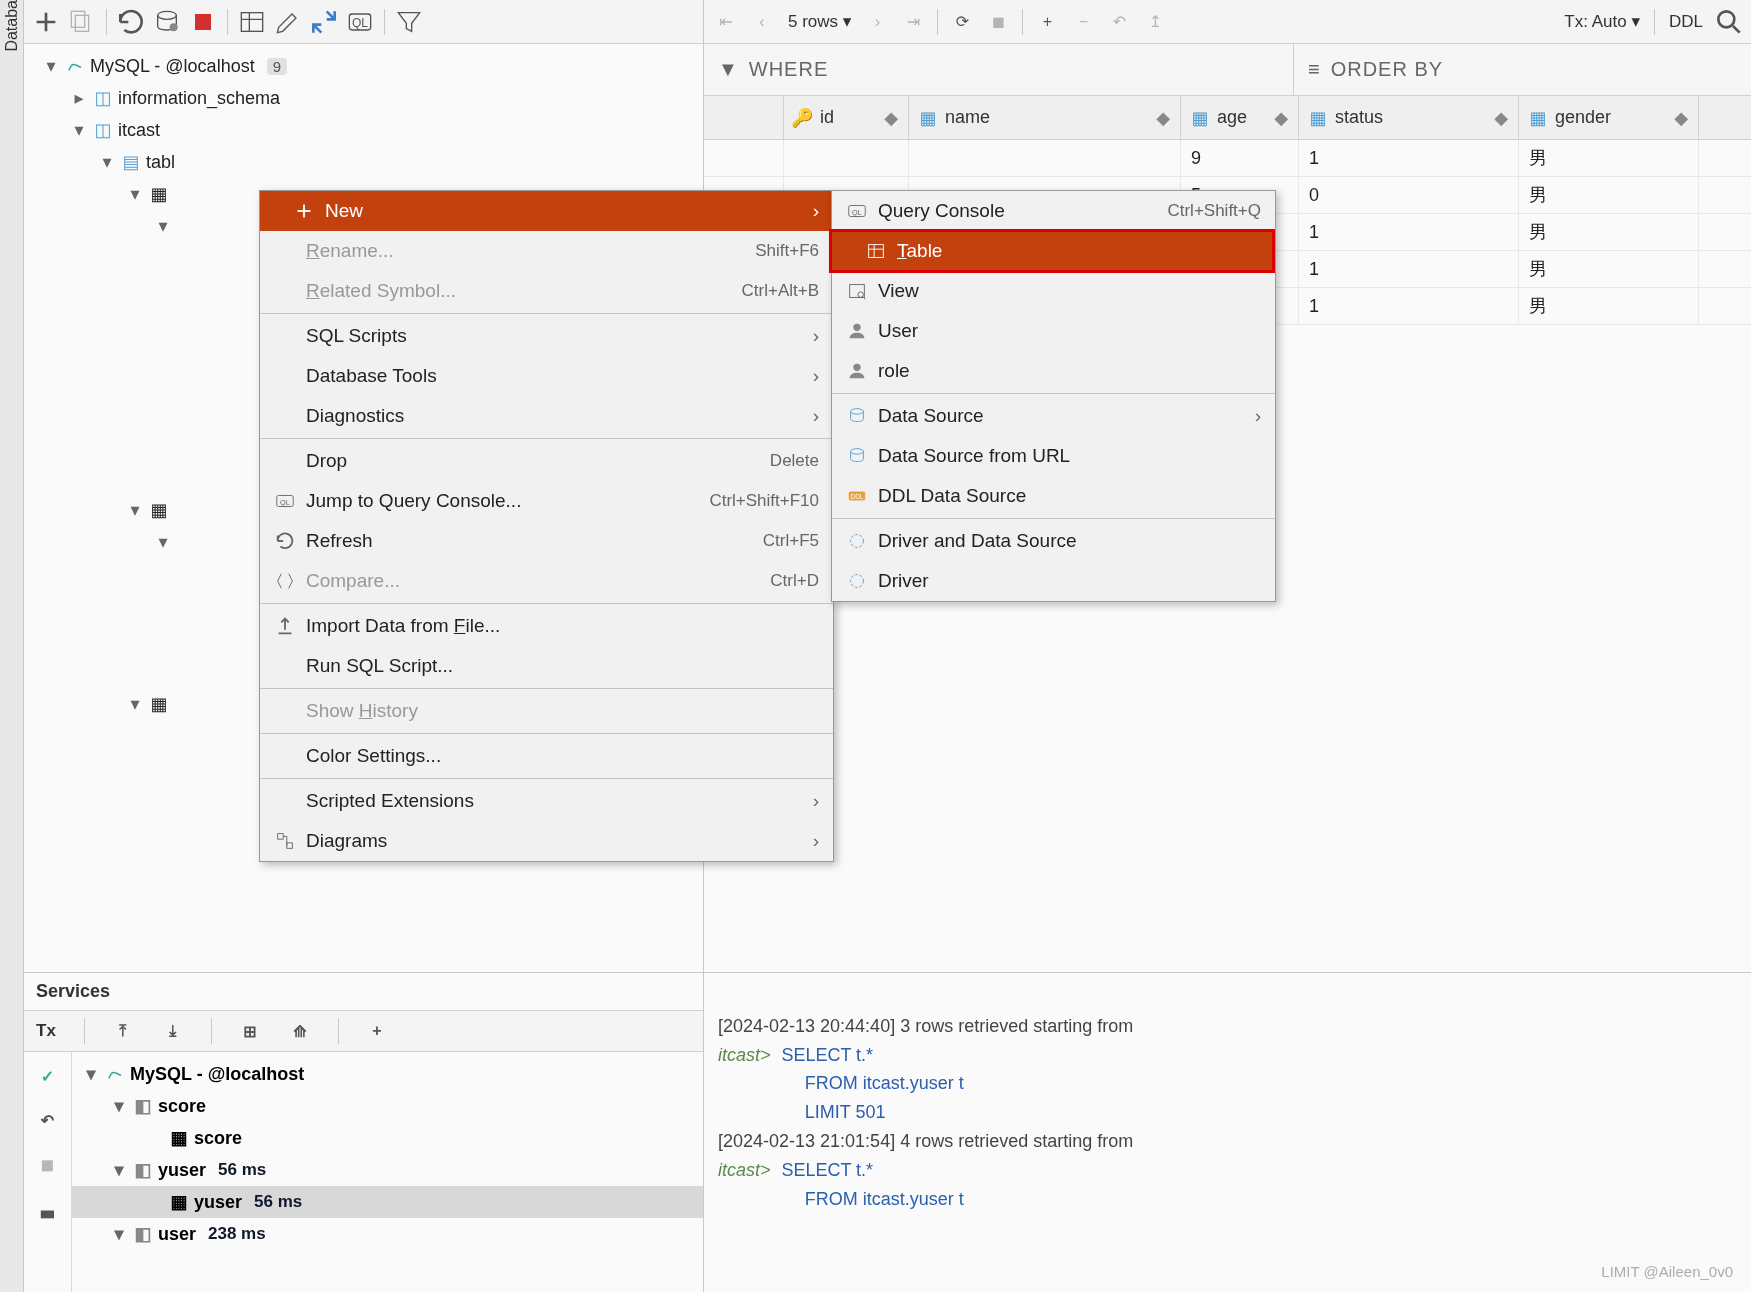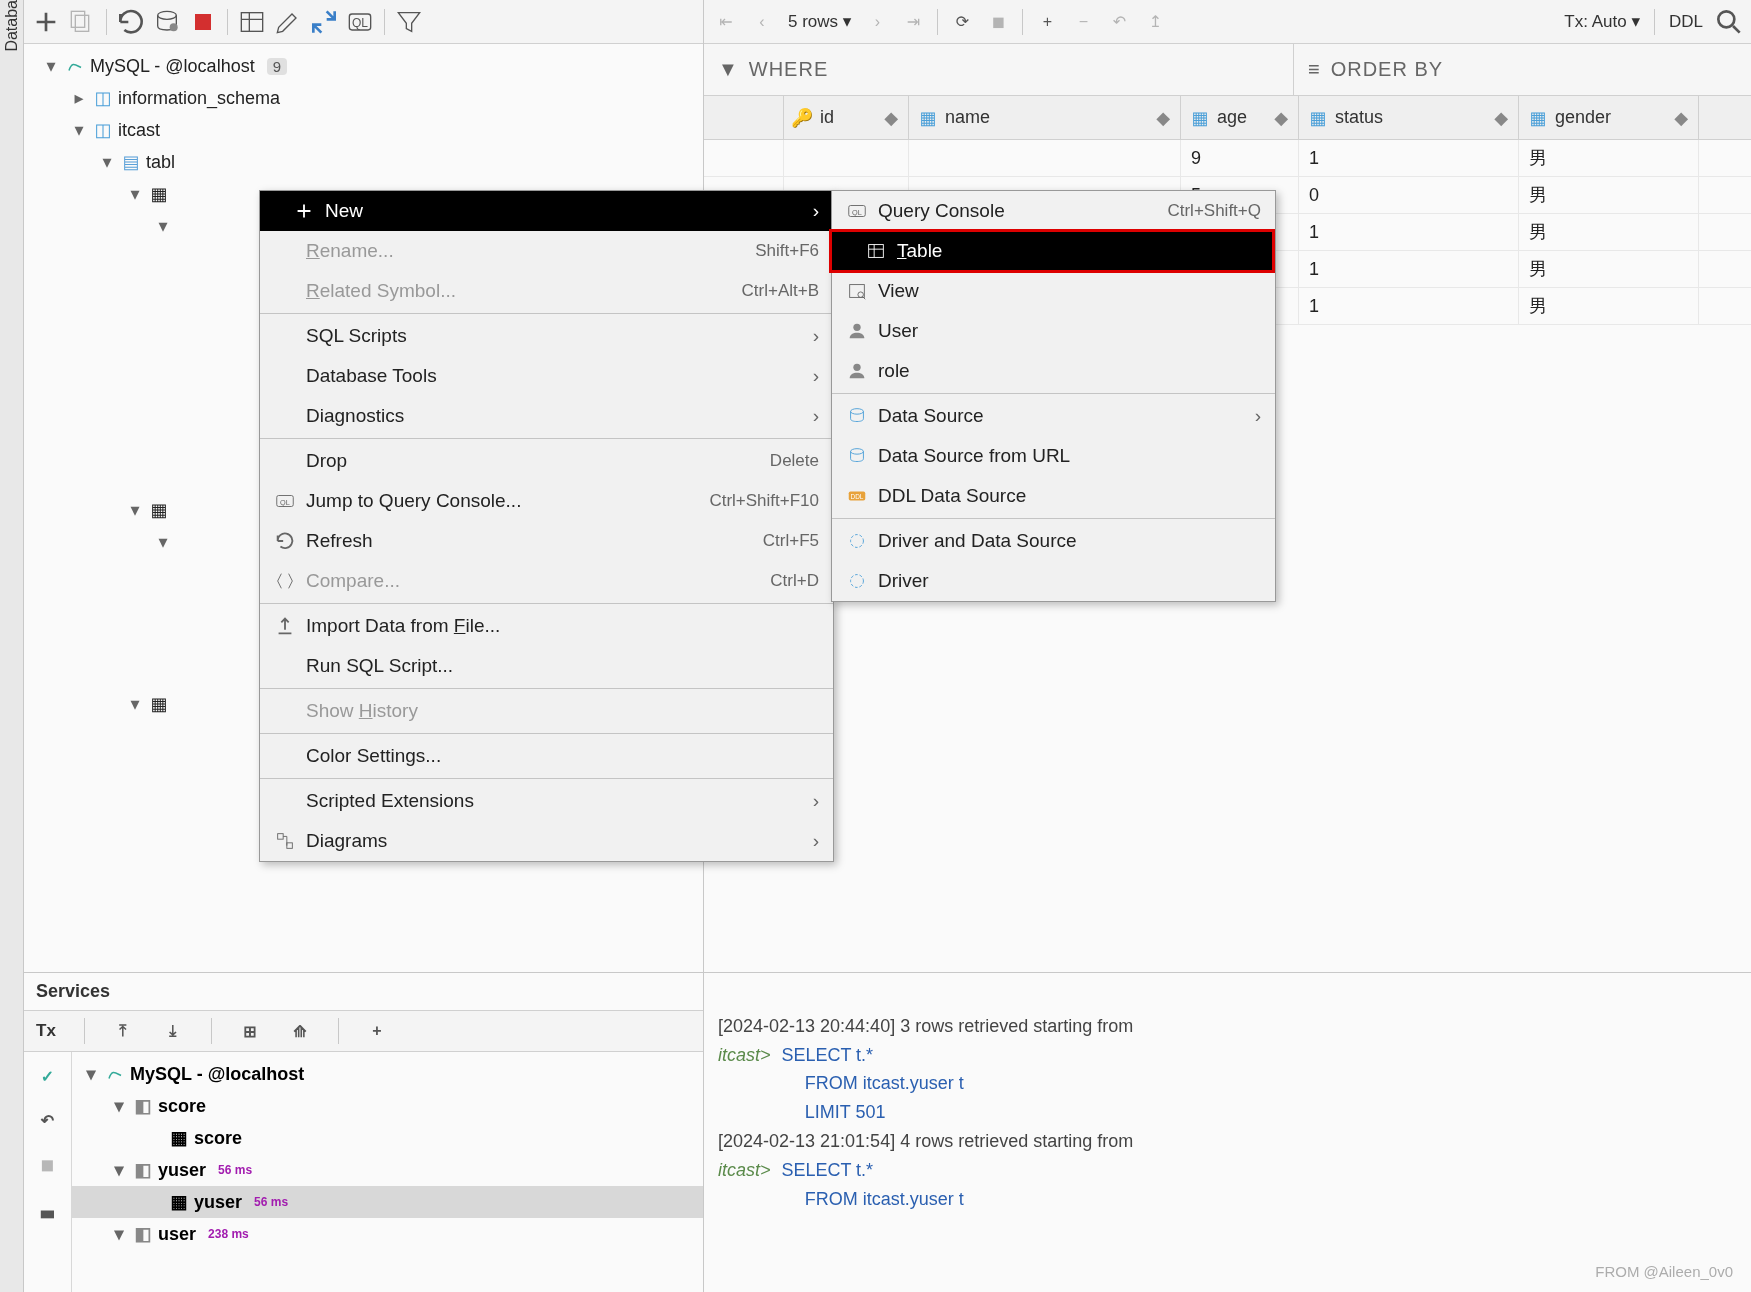--- a/index.html
+++ b/index.html
@@ -23,42 +23,42 @@
 
 .tree { flex: 1; padding: 6px 0; font-size: 18px; color: #222; overflow: hidden; position: relative; }
 .tree-row { display: flex; align-items: center; height: 32px; padding-left: var(--ind, 8px); gap: 6px; cursor: pointer; }
 .chev { width: 18px; height: 18px; display: flex; align-items: center; justify-content: center; color: #666; }
 .badge { background: #e0e0e0; border-radius: 4px; padding: 0 6px; font-size: 15px; color: #555; margin-left: 6px; }
 .icon-sq { width: 18px; height: 18px; display: inline-flex; align-items: center; justify-content: center; }
 
 
 .ctx { position: absolute; background: #f1f1f1; border: 1px solid #999; box-shadow: 3px 3px 8px rgba(0,0,0,0.25); font-size: 19px; color: #222; z-index: 100; }
 .ctx-row { height: 40px; display: flex; align-items: center; padding: 0 14px; gap: 10px; cursor: pointer; }
-.ctx-row.sel { background: #000000; color: #fff; padding-left: 33px; }
+.ctx-row.sel { background: #c2410c; color: #fff; padding-left: 33px; }
 .ctx-row.dis { color: #999; }
 .ctx-row .keys { margin-left: auto; font-size: 17px; color: #666; }
 .ctx-sep { height: 1px; background: #c4c4c4; margin: 2px 0; }
 .ctx-ic { width: 22px; height: 22px; display: inline-flex; align-items: center; justify-content: center; color: #555; }
 .ctx-sub { color: #666; margin-left: auto; }
 .ctx-row.sel .ctx-ic { color: #fff; }
 .ctx-row.sel .ctx-sub { color: #fff; }
 
 .ctx-main { left: 235px; top: 190px; width: 575px; }
 .ctx-new { left: 807px; top: 190px; width: 445px; }
 .ctx-new .highlight-box { position: absolute; border: 3px solid #d00; pointer-events: none; }
 
 
 .services { height: 320px; border-top: 1px solid #c8c8c8; display: flex; flex-direction: column; background: #fafafa; font-weight: bold; }
 .svc-title { padding: 8px 12px; font-size: 18px; color: #333; }
 .svc-tools { height: 42px; border-top: 1px solid #d0d0d0; border-bottom: 1px solid #d0d0d0; display: flex; align-items: center; padding: 0 6px; gap: 18px; background: #f4f4f4; }
 .svc-body { flex: 1; display: flex; }
 .svc-left { width: 48px; border-right: 1px solid #d8d8d8; display: flex; flex-direction: column; align-items: center; padding-top: 8px; gap: 12px; }
 .svc-tree { flex: 1; padding: 6px 0; font-size: 18px; }
 .svc-tree .tree-row.sel { background: #d8d8d8; }
-.ms { font-size: 12px; color: #a21caf; margin-left: 6px; }
+.ms { font-size: 17px; color: #0f172a; margin-left: 6px; }
 
 
 .rtool { height: 44px; border-bottom: 1px solid #d0d0d0; display: flex; align-items: center; padding: 0 6px; gap: 4px; background: #f4f4f4; }
 .rtool .spacer { flex: 1; }
 
 
 .filters { height: 52px; border-bottom: 1px solid #d0d0d0; display: flex; align-items: stretch; background: #f6f6f6; }
 .fcell { display: flex; align-items: center; padding: 0 14px; gap: 10px; color: #666; font-family: "Consolas", monospace; font-size: 20px; letter-spacing: 1px; }
 .fcell.l { width: 590px; border-right: 1px solid #d0d0d0; }
 
@@ -581,13 +581,13 @@
 <span>[2024-02-13 20:44:40] 3 rows retrieved starting from</span>
 <span class="kw-g">itcast&gt;</span> <span class="kw-b">SELECT t.*</span>
         <span class="kw-b">FROM itcast.yuser t</span>
         <span class="kw-b">LIMIT 501</span>
 <span>[2024-02-13 21:01:54] 4 rows retrieved starting from</span>
 <span class="kw-g">itcast&gt;</span> <span class="kw-b">SELECT t.*</span>
         <span class="kw-b">FROM itcast.yuser t</span></div>
   </div>
 </div>
 
-<div class="watermark">FROM @Aileen_0v0</div>
+<div class="watermark">LIMIT @Aileen_0v0</div>
 
 </body></html>

